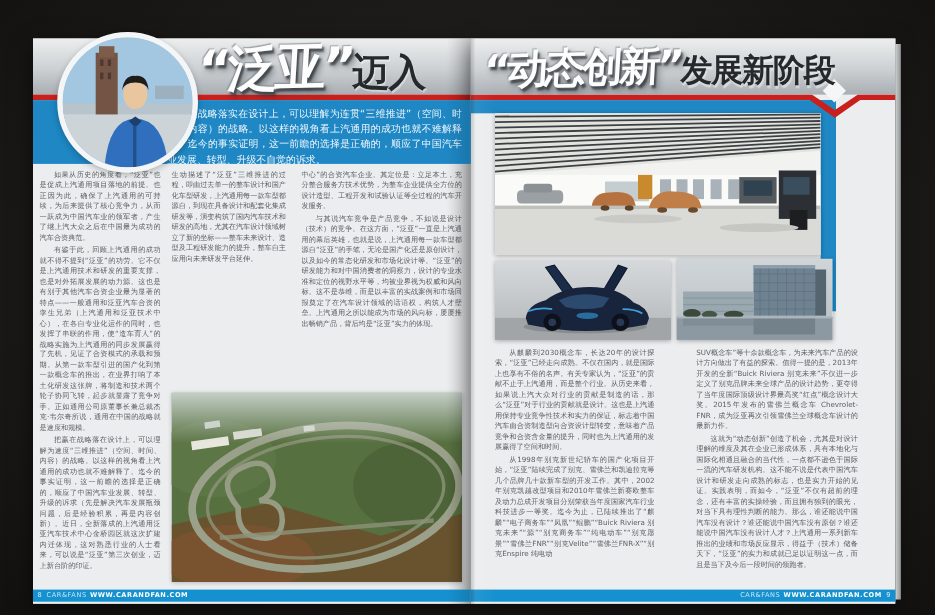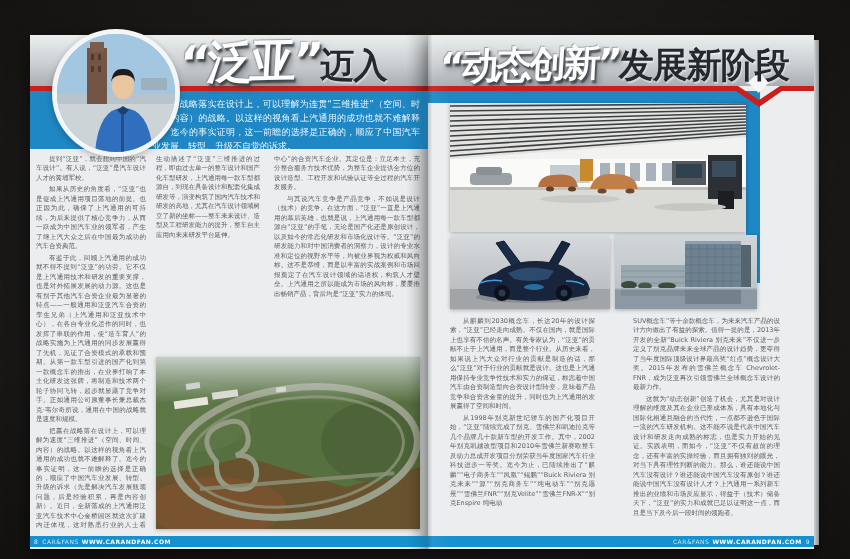--- a/index.html
+++ b/index.html
@@ -21,21 +21,21 @@
   .title-row { position:absolute; white-space:nowrap; z-index:6; }
   .calli { font-weight:900; color:#fdfdfd; letter-spacing:-3px; display:inline-block; transform:skewX(-5deg) rotate(-1.5deg);
     text-shadow:-1px -1px 1px rgba(130,134,138,.7), 2px 3px 2px rgba(45,50,55,.8), 4px 5px 6px rgba(45,50,55,.45); }
   .title-dark { font-weight:900; color:#26292c; letter-spacing:-1px; display:inline-block;
     text-shadow:1px 2px 1px rgba(255,255,255,.45); }
   .lp-title { left:150px; top:2px; }
   .lp-title .calli { font-size:46px; line-height:1.05; }
   .lp-title .title-dark { font-size:34px; }
   .rp-title { left:12px; top:7px; }
   .rp-title .calli { font-size:37px; line-height:1.1; }
-  .rp-title .title-dark { font-size:35px; }
+  .rp-title .title-dark { font-size:29px; }
 
   
   .portrait { position:absolute; left:22px; top:-6px; width:128px; height:128px; border-radius:50%;
     border:5px solid #f3f5f6; overflow:hidden; z-index:10; background:#9cc0dd; box-shadow:0 2px 6px rgba(0,0,0,.25); }
   .lp-intro { position:absolute; left:0; top:56px; width:100%; height:58px; background:#1e87c4; z-index:3; }
   .lp-intro p { position:absolute; left:122px; right:8px; top:7px; font-size:9px; line-height:1.55;
     color:#eef6fc; text-align:justify; }
   .lp-body { position:absolute; left:0; top:114px; width:100%; height:387px; background:#ebedee; }
   .txtcol { position:absolute; overflow:hidden; }
   .txtcol p { font-size:6.5px; line-height:1.46; color:#5a5f63; text-align:justify; margin-bottom:2px; text-indent:13px; }
@@ -104,21 +104,20 @@
         <rect x="64" y="80" width="3" height="38" fill="#244f8a"></rect>
       </svg>
     </div>
 
     <div class="lp-intro">
       <p>把赢在战略落实在设计上，可以理解为连贯“三维推进”（空间、时间、内容）的战略。以这样的视角看上汽通用的成功也就不难解释了。迄今的事实证明，这一前瞻的选择是正确的，顺应了中国汽车业发展、转型、升级不自觉的诉求。</p>
     </div>
 
     <div class="lp-body">
       <div class="txtcol col-l1">
-        <p>提到“泛亚”，就会想到中国的“汽车设计”。有人说，“泛亚”是汽车设计人才的黄埔军校。</p>
         <p>如果从历史的角度看，“泛亚”也是促成上汽通用项目落地的前提。也正因为此，确保了上汽通用的可持续，为后来提供了核心竞争力，从而一跃成为中国汽车业的领军者，产生了继上汽大众之后在中国最为成功的汽车合资典范。</p>
         <p>有鉴于此，回顾上汽通用的成功就不得不提到“泛亚”的功劳。它不仅是上汽通用技术和研发的重要支撑，也是对外拓展发展的动力源。这也是有别于其他汽车合资企业最为显著的特点——一般通用和泛亚汽车合资的孪生兄弟（上汽通用和泛亚技术中心），在各自专业化运作的同时，也发挥了串联的作用，使“造车育人”的战略实施为上汽通用的同步发展赢得了先机，见证了合资模式的承载和预期。从第一款车型引进的国产化到第一款概念车的推出，在业界打响了本土化研发这张牌，将制造和技术两个轮子协同飞转，起步就显露了竞争对手。正如通用公司原董事长兼总裁杰克·韦尔奇所说，通用在中国的战略就是速度和规模。</p>
         <p>把赢在战略落在设计上，可以理解为速度“三维推进”（空间、时间、内容）的战略。以这样的视角看上汽通用的成功也就不难解释了。迄今的事实证明，这一前瞻的选择是正确的，顺应了中国汽车业发展、转型、升级的诉求（先是解决汽车发展瓶颈问题，后是经验积累，再是内容创新）。近日，全新落成的上汽通用泛亚汽车技术中心金桥园区就这次扩建内迁体现，这对熟悉行业的人士看来，可以说是“泛亚”第三次创业，迈上新台阶的印证。</p>
       </div>
       <div class="txtcol col-l2">
         <p class="noindent">生动描述了“泛亚”三维推进的过程，即由过去单一的整车设计和国产化车型研发，上汽通用每一款车型都源自，到现在具备设计和配套化集成研发等，演变构筑了国内汽车技术和研发的高地，尤其在汽车设计领域树立了新的坐标——整车未来设计、造型及工程研发能力的提升，整车自主应用向未来研发平台延伸。</p>
       </div>
       <div class="txtcol col-l3">
         <p class="noindent">中心”的合资汽车企业。其定位是：立足本土，充分整合服务方技术优势，为整车企业提供全方位的设计造型、工程开发和试验认证等全过程的汽车开发服务。</p>
         <p>与其说汽车竞争是产品竞争，不如说是设计（技术）的竞争。在这方面，“泛亚”一直是上汽通用的幕后英雄，也就是说，上汽通用每一款车型都源自“泛亚”的手笔，无论是国产化还是原创设计，以及如今的常态化研发和市场化设计等。“泛亚”的研发能力和对中国消费者的洞察力，设计的专业水准和定位的视野水平等，均被业界视为权威和风向标。这不是恭维，而是以丰富的实战案例和市场回报奠定了在汽车设计领域的话语权，构筑人才壁垒。上汽通用之所以能成为市场的风向标，屡屡推出畅销产品，背后均是“泛亚”实力的体现。</p>

